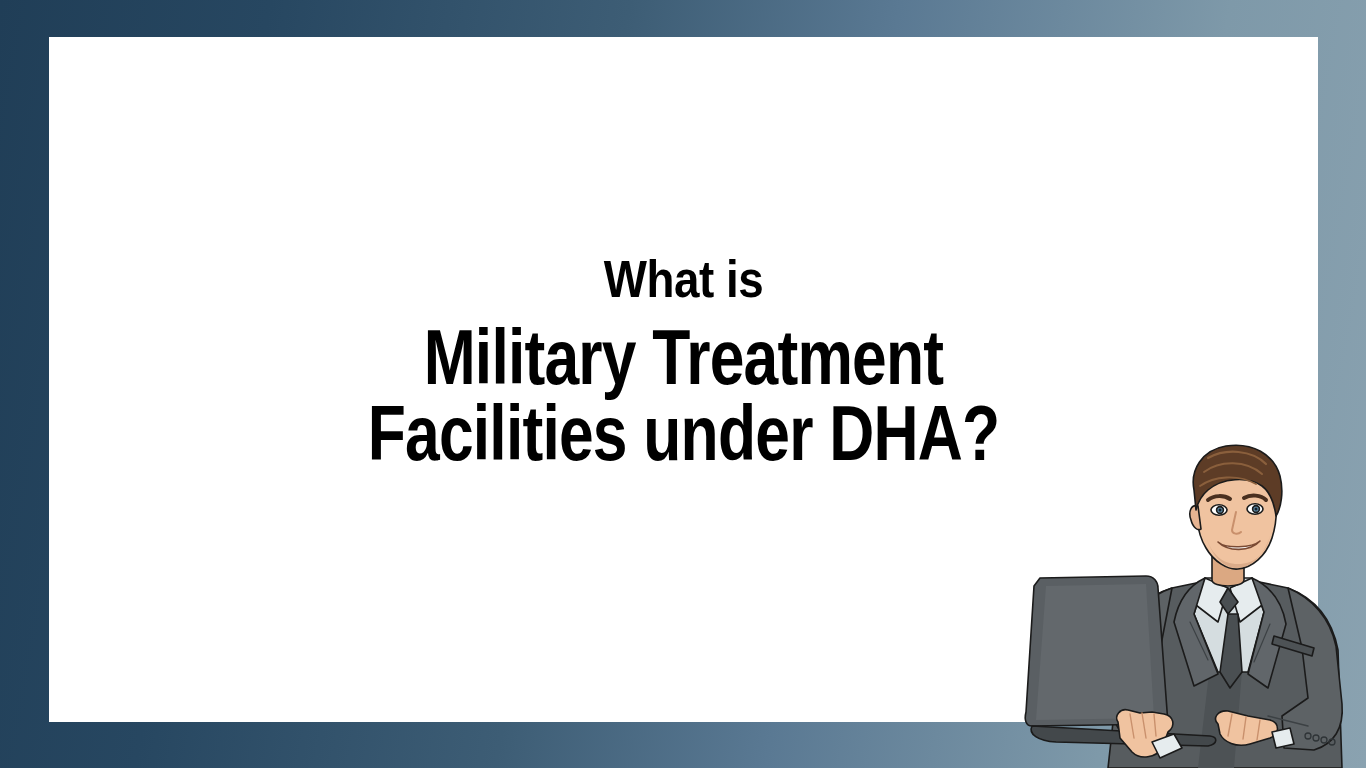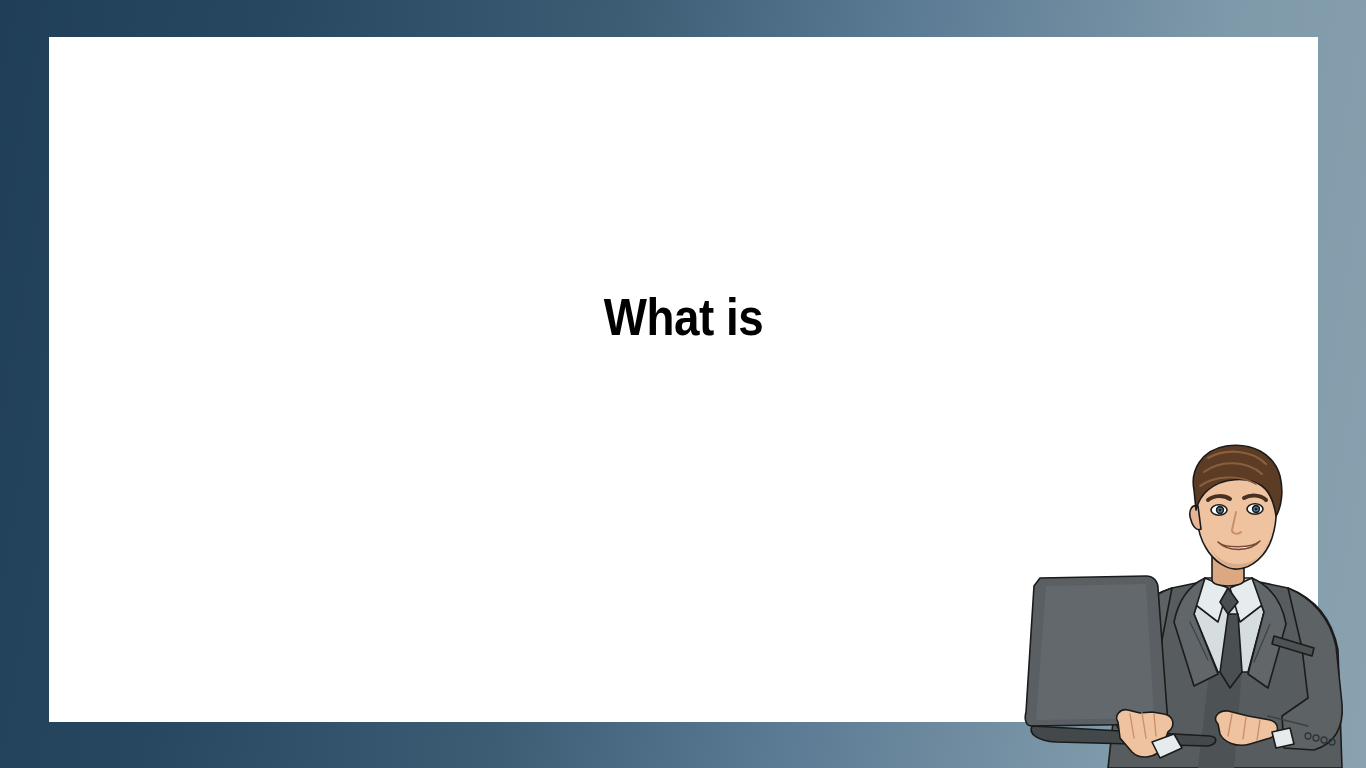--- a/index.html
+++ b/index.html
@@ -40,21 +40,20 @@
 
   
   #title-block {
     position: absolute;
     left: 0;
     top: 0;
     width: 1269px;
     text-align: center;
     padding-top: 214px;
     box-sizing: border-box;
-    margin-top: 38px;
   }
 
   .eyebrow-line {
     font-family: "Liberation Sans Narrow", "Liberation Sans", sans-serif;
     font-weight: bold;
     font-size: 52px;
     line-height: 56px;
     color: #000000;
     letter-spacing: -0.5px;
     transform: scaleX(0.88);
@@ -97,20 +96,24 @@
 <body>
 
 <div id="slide">
 
   <div id="slide-background"></div>
 
   <div id="content-card">
 
     <div id="title-block">
       <div class="eyebrow-line">What is</div>
+      <div class="headline">
+        <span class="hl-line">Military Treatment</span>
+        <span class="hl-line">Facilities under DHA?</span>
+      </div>
     </div>
 
   </div>
 
   <div id="businessman-illustration">
     <svg viewBox="0 0 344 332" xmlns="http://www.w3.org/2000/svg">
       <defs>
         <clipPath id="figClip">
             <rect x="0" y="0" width="344" height="332"></rect>
           </clipPath>

